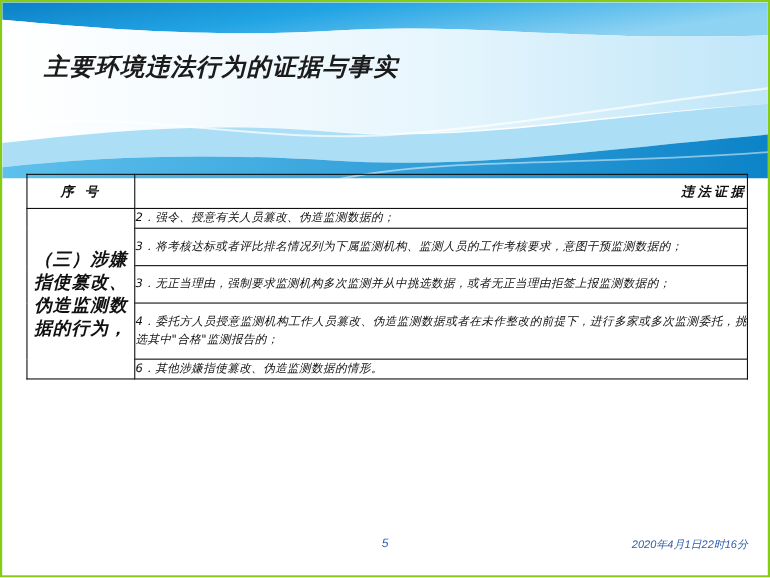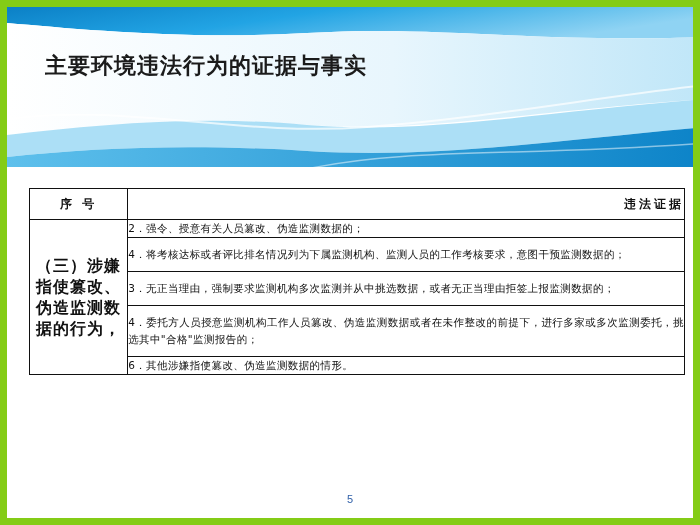--- a/index.html
+++ b/index.html
@@ -12,22 +12,23 @@
     height: 525px;
     font-family: "Liberation Sans", "DejaVu Sans", sans-serif;
     overflow: hidden;
   }
   .slide {
     position: relative;
     width: 700px;
     height: 525px;
     background: #ffffff;
     box-sizing: border-box;
-    border: 7px solid #84cc16;
+    border: 2px solid #84cc16;
     overflow: hidden;
+    font-style: italic;
   }
 
   
   .banner {
     position: absolute;
     left: 0;
     top: 0;
     width: 700px;
     height: 160px;
     overflow: hidden;
@@ -56,21 +57,21 @@
     color: #1b1b1b;
     letter-spacing: 1px;
     font-family: "DejaVu Sans", "Liberation Sans", sans-serif;
     white-space: nowrap;
   }
 
   
   .table-wrap {
     position: absolute;
     left: 22px;
-    top: 181px;
+    top: 156px;
     width: 551px;
   }
   table.evidence {
     border-collapse: collapse;
     width: 656px;
     table-layout: fixed;
   }
   table.evidence td, table.evidence th {
     border: 1px solid #111111;
     padding: 0;
@@ -180,30 +181,31 @@
           <th class="col-no">序 号</th>
           <th class="col-ev">违法证据</th>
         </tr>
       </thead>
       <tbody>
         <tr>
           <td class="rowhead" rowspan="5">（三）涉嫌指使篡改、伪造监测数据的行为，</td>
           <td class="item">2．强令、授意有关人员篡改、伪造监测数据的；</td>
         </tr>
         <tr>
-          <td class="item tall">4．将考核达标或者评比排名情况列为下属监测机构、监测人员的工作考核要求，意图干预监测数据的；</td>
+          <td class="item tall">3．将考核达标或者评比排名情况列为下属监测机构、监测人员的工作考核要求，意图干预监测数据的；</td>
         </tr>
         <tr>
           <td class="item tall">3．无正当理由，强制要求监测机构多次监测并从中挑选数据，或者无正当理由拒签上报监测数据的；</td>
         </tr>
         <tr>
           <td class="item tall">4．委托方人员授意监测机构工作人员篡改、伪造监测数据或者在未作整改的前提下，进行多家或多次监测委托，挑选其中"合格"监测报告的；</td>
         </tr>
         <tr>
           <td class="item">6．其他涉嫌指使篡改、伪造监测数据的情形。</td>
         </tr>
       </tbody>
     </table>
   </div>
 
   <div class="page-number">5</div>
+  <div class="date-stamp">2020年4月1日22时16分</div>
 
 </div>
 
 </body></html>

